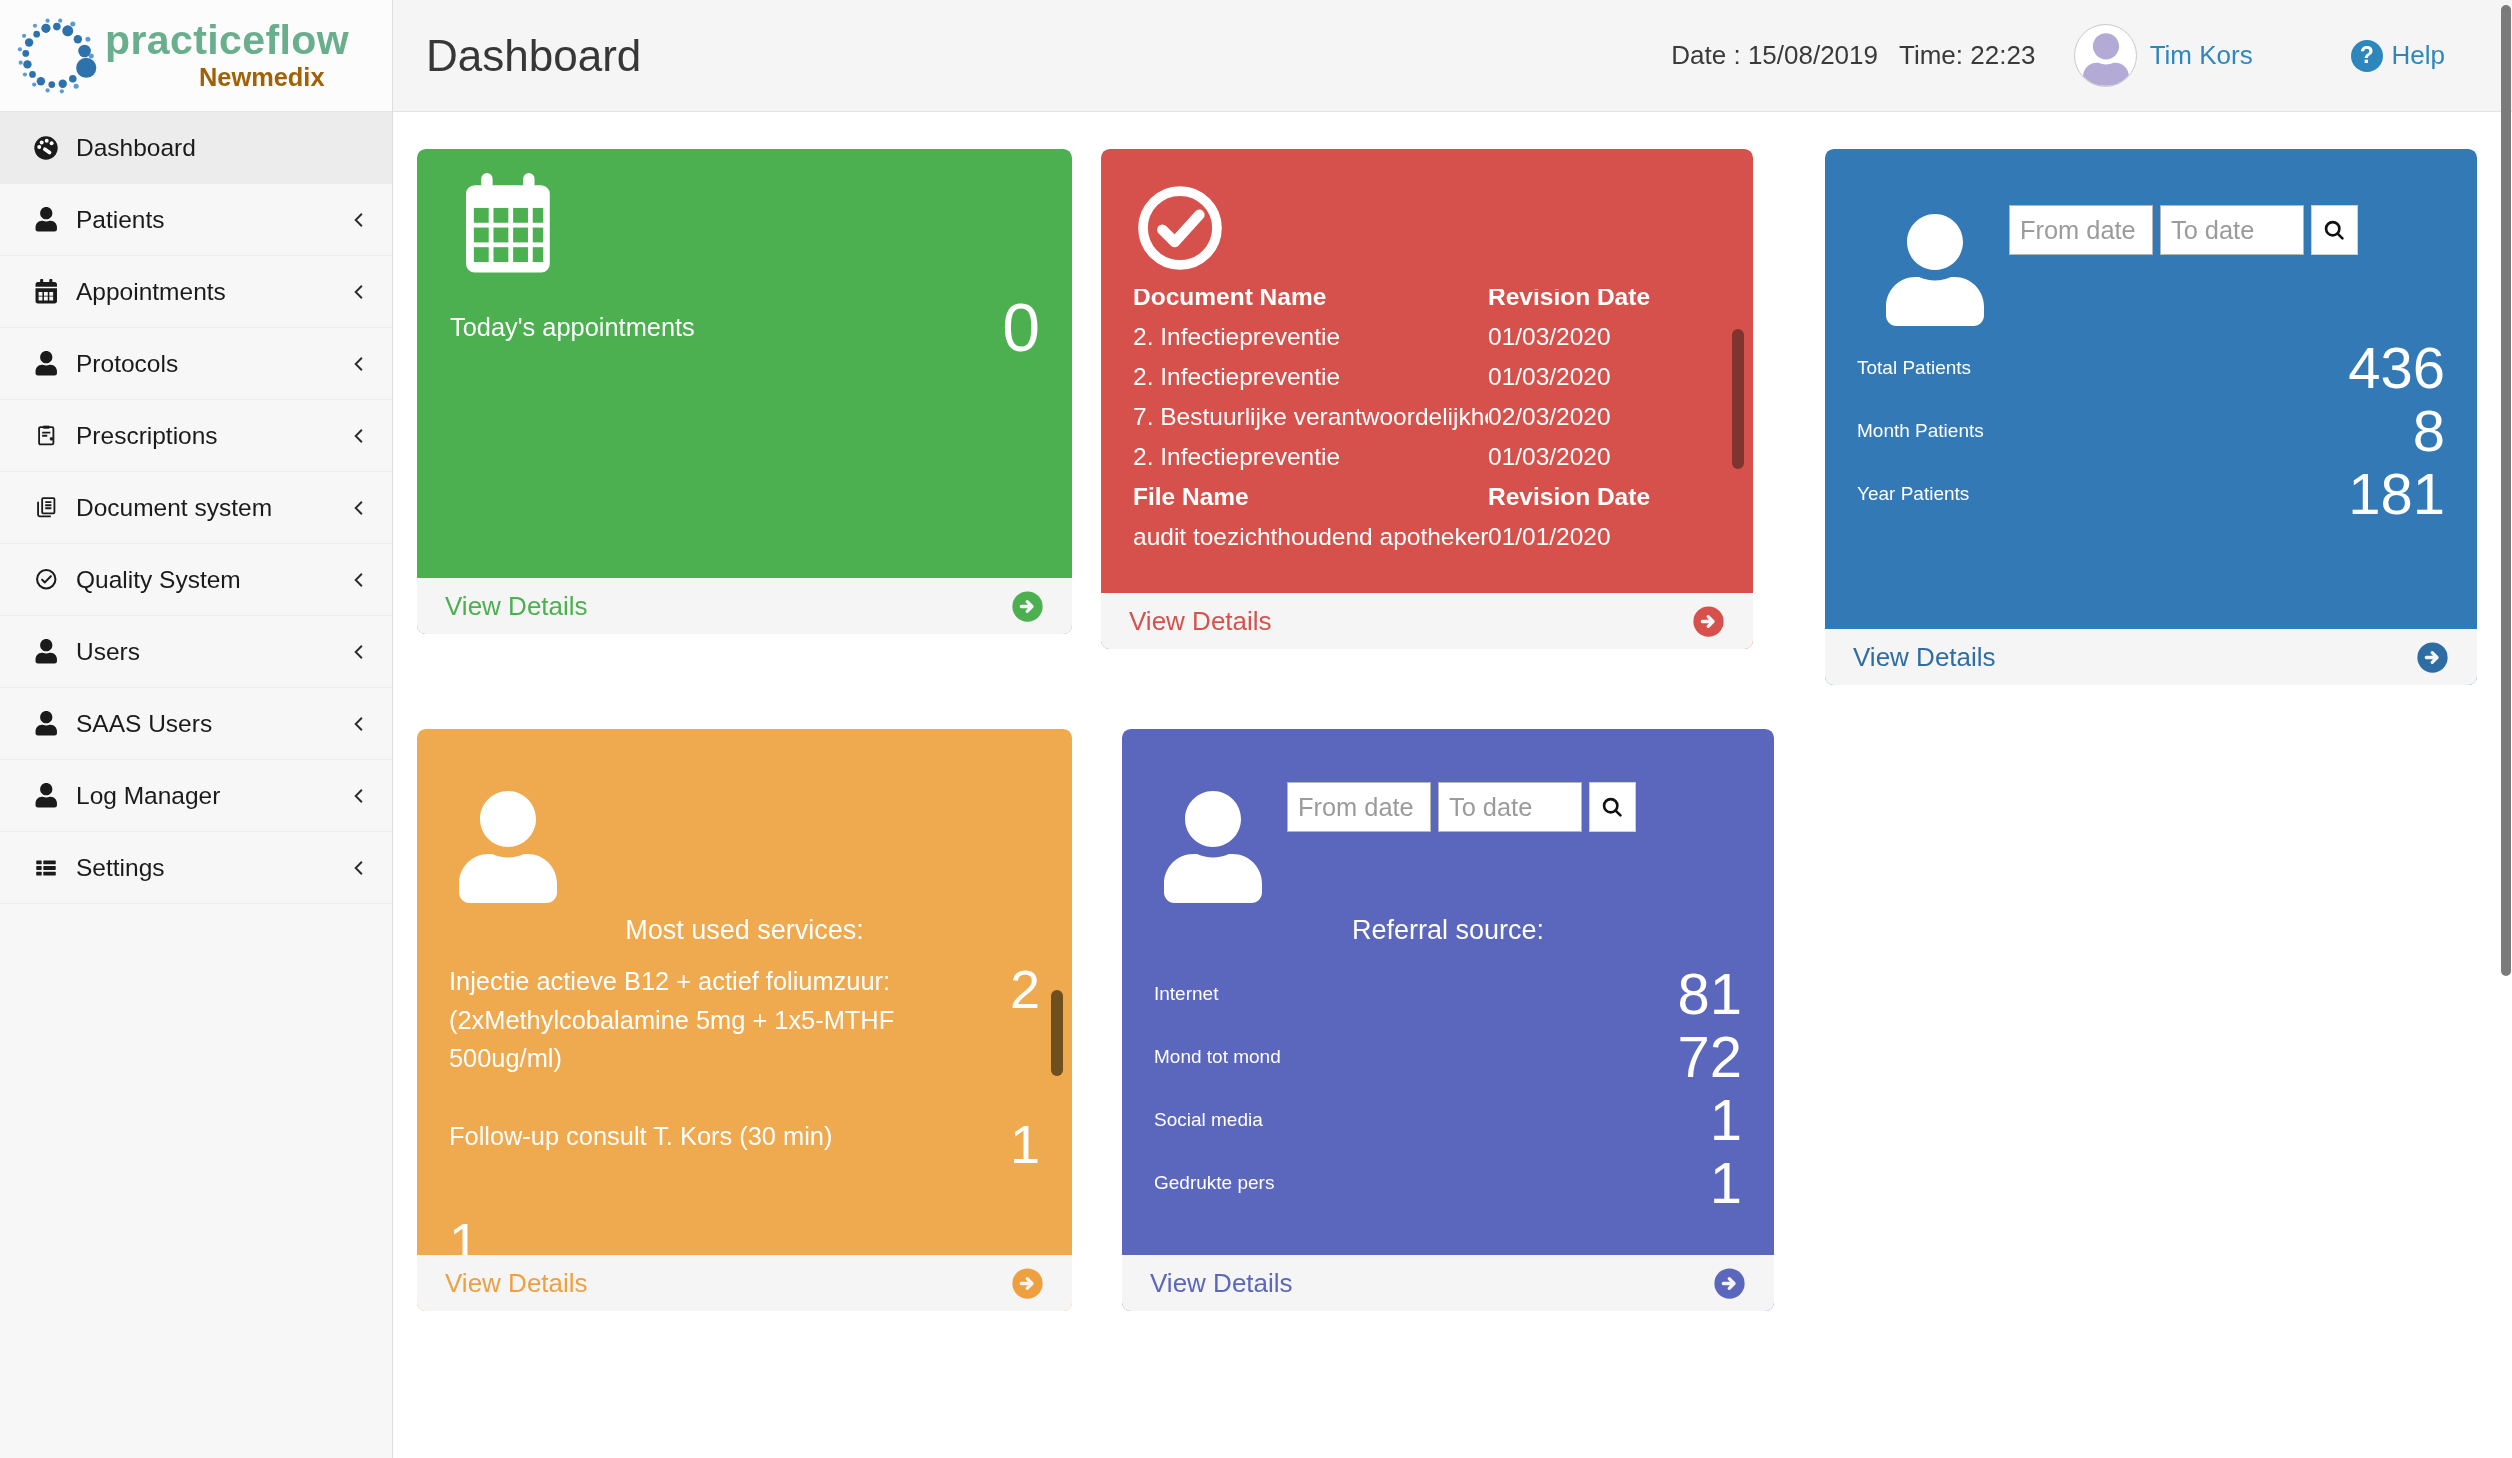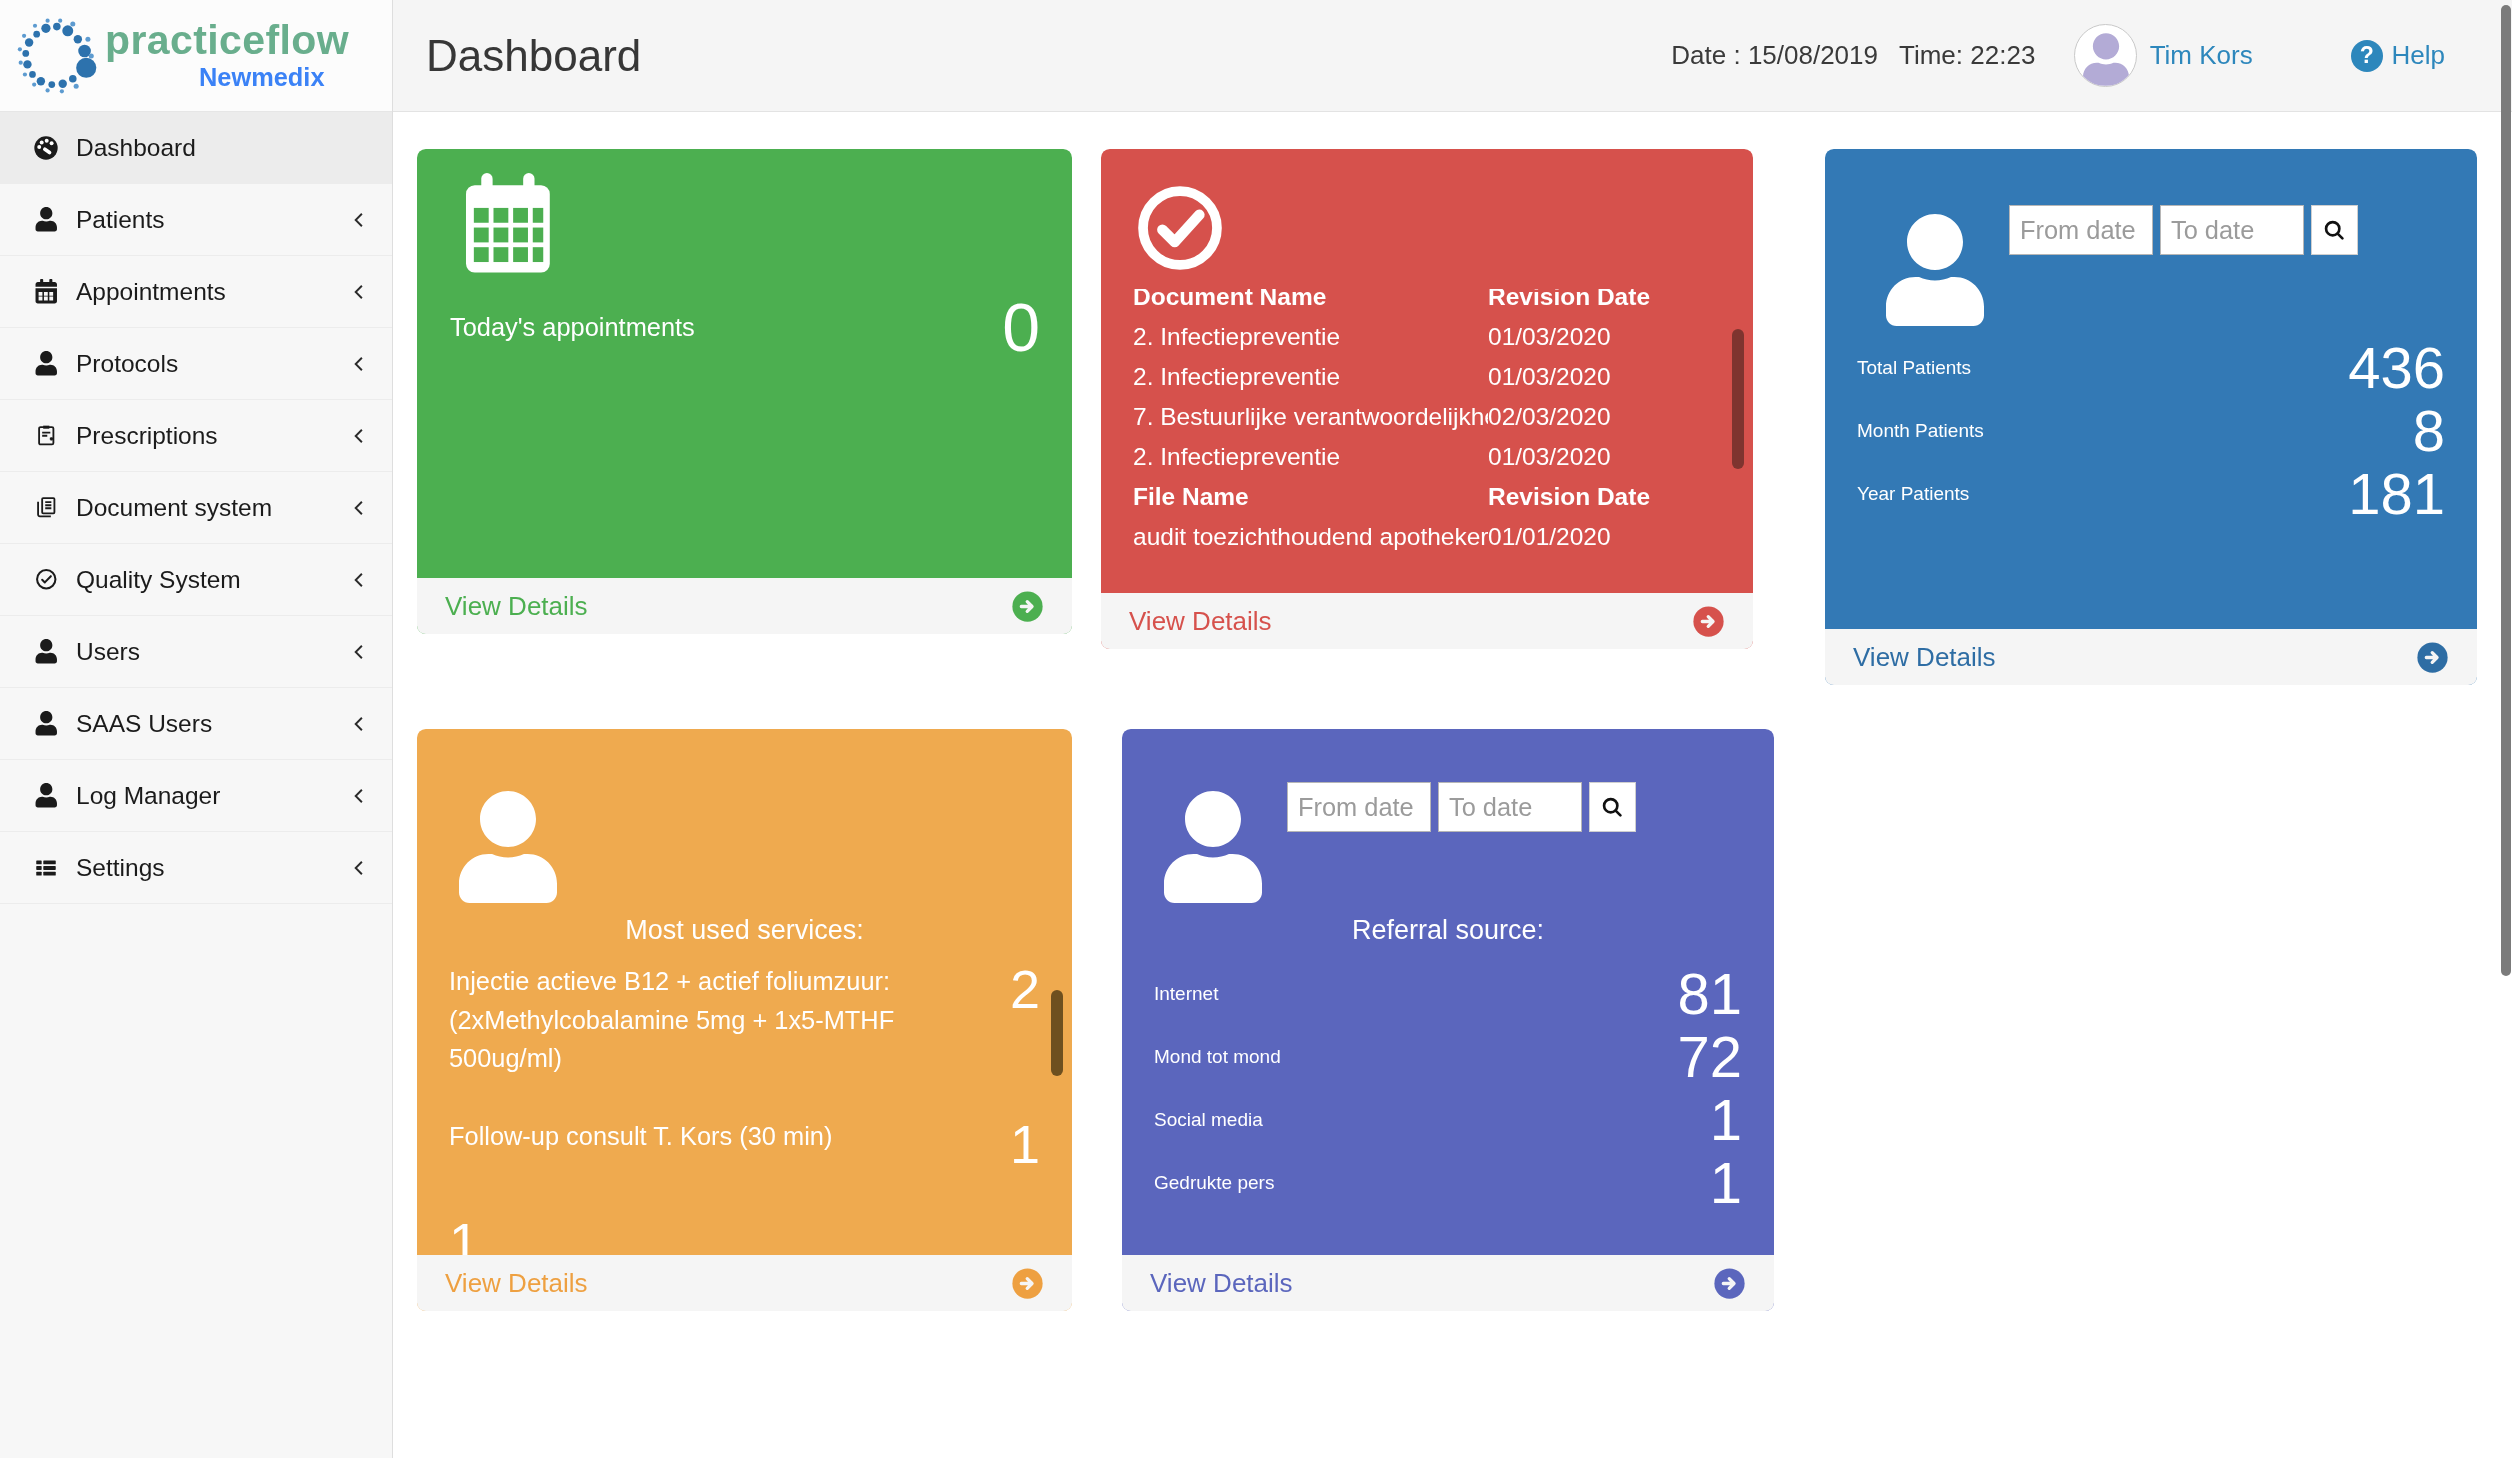--- a/index.html
+++ b/index.html
@@ -7,21 +7,21 @@
   body { font-family:"Liberation Sans", sans-serif; background:#ffffff; }
   .screen { position:relative; width:2512px; height:1459px; background:#ffffff; overflow:hidden; }
 
   
   .sidebar { position:absolute; left:0; top:0; width:393px; height:1459px;
              background:#f7f7f7; border-right:0.9px solid #dedede; }
   .logo { height:112px; background:#fcfcfc; border-bottom:0.9px solid #e6e6e6;
           display:flex; align-items:center; padding-left:14px; }
   .brand-text { margin-left:7px; }
   .brand-name { font-size:41px; font-weight:bold; color:#69ae8d; letter-spacing:0.4px; line-height:1.05; }
-  .brand-sub  { font-size:25.4px; font-weight:bold; color:#3b82f6; text-align:right; margin-right:24.5px; margin-top:1.8px; }
+  .brand-sub  { font-size:25.4px; font-weight:bold; color:#a16207; text-align:right; margin-right:24.5px; margin-top:1.8px; }
 
   .nav-item { position:relative; height:72px; display:flex; align-items:center;
               padding-left:30px; border-bottom:1.8px solid #ececec; background:#f7f7f7; cursor:pointer; }
   .nav-item.active { background:#ececec; }
   .nav-icon { width:32px; height:32px; display:flex; align-items:center; justify-content:center; flex:0 0 32px; }
   .nav-label { margin-left:14px; font-size:24.5px; color:#1b1b1b; }
   .nav-chevron { position:absolute; right:21px; top:50%; transform:translateY(-50%); width:23px; height:23px; }
 
   
   .header { position:absolute; left:393px; top:0; width:2120px; height:112px;

